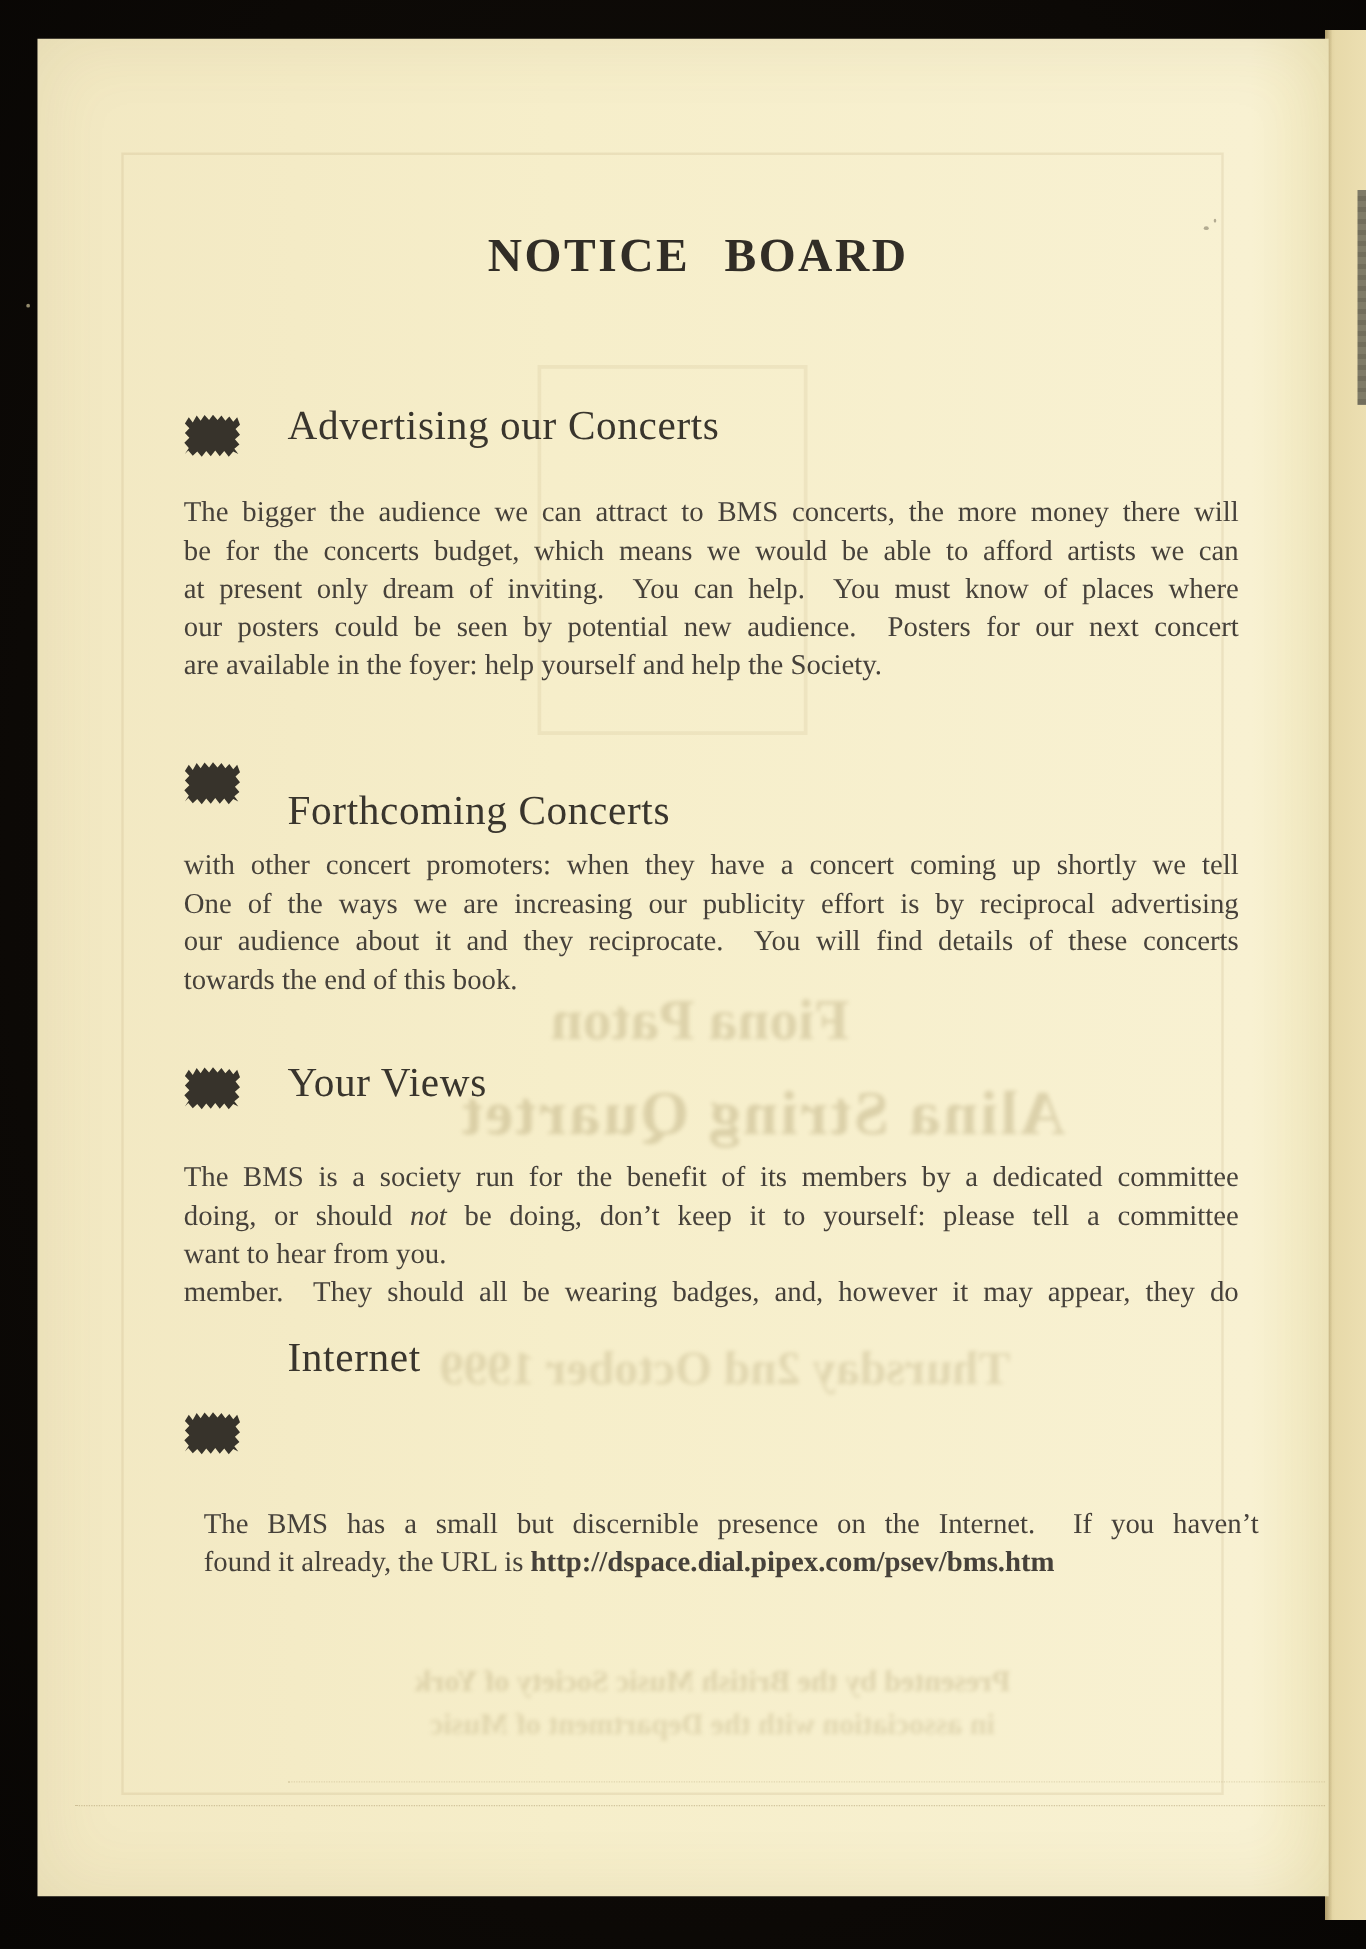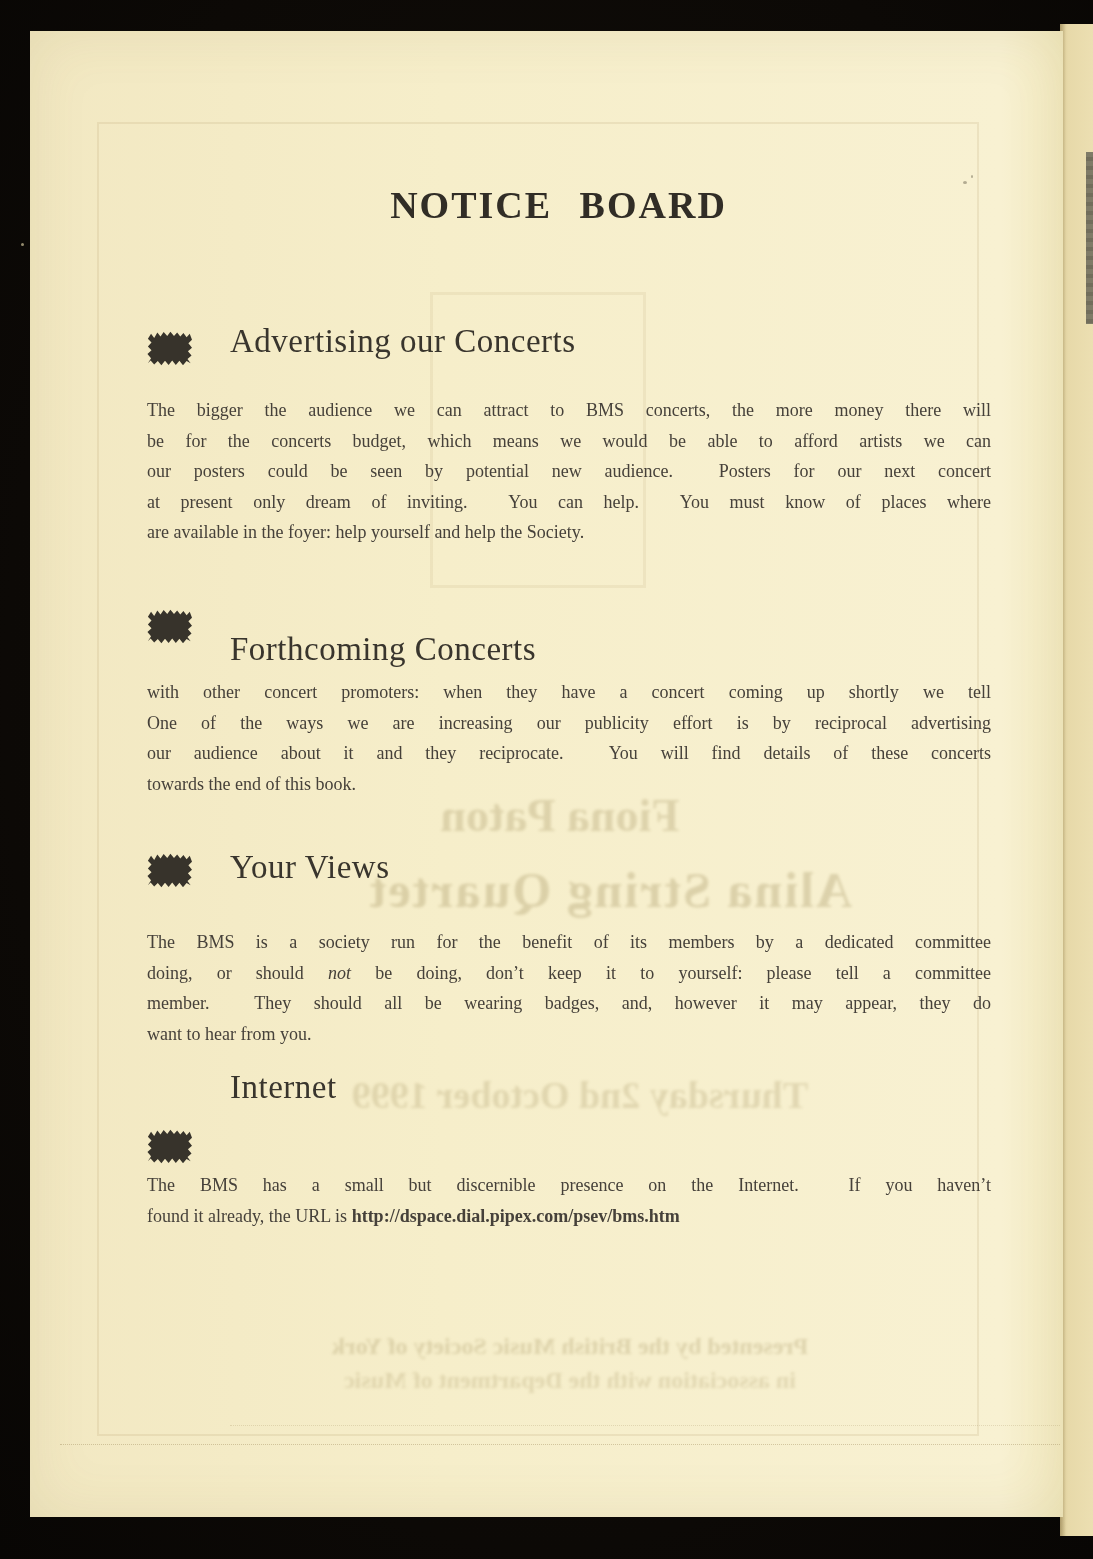--- a/index.html
+++ b/index.html
@@ -57,21 +57,21 @@
       60% 14%,67% 4%,74% 16%,81% 6%,88% 18%,95% 8%,100% 25%,92% 35%,100% 48%,
       91% 58%,99% 70%,90% 80%,97% 92%,88% 86%,80% 98%,72% 85%,64% 97%,56% 84%,
       48% 97%,40% 85%,32% 98%,24% 86%,16% 96%,8% 84%,2% 92%,9% 78%,1% 66%,
       10% 55%,2% 44%,10% 33%);
   }
   .heading{
     position:absolute;left:200px;font-size:33px;color:#39352d;letter-spacing:.5px;
   }
   .para{
     position:absolute;left:117px;width:844px;
-    font-size:18px;line-height:30.6px;color:#46413a;
+    font-size:23px;line-height:30.6px;color:#46413a;
   }
   .bodyline{white-space:pre-wrap;}
   .bodyline.just{text-align:justify;text-align-last:justify;}
   .bodyline .italic{font-style:italic;}
   .bodyline .bold{font-weight:bold;}
   .speck-light{position:absolute;width:3px;height:3px;border-radius:50%;background:#cfc39a;opacity:.7;}
   .speck-dark{position:absolute;width:4px;height:3px;background:#6d6552;opacity:.5;border-radius:50%;}
 </style>
 </head>
 <body>
@@ -96,22 +96,22 @@
     <div class="ghost-rule" style="left:30px;top:1413px;width:1000px;"></div>
 
     <h1 class="title" style="margin:0;">NOTICE BOARD</h1>
 
     <div class="section" style="top:0;">
       <span class="burst" style="top:300px;"></span>
       <span class="heading" style="top:292px;">Advertising our Concerts</span>
       <div class="para" style="top:364px;">
           <div class="bodyline just"><span>The bigger the audience we can attract to BMS concerts, the more money there will</span></div>
           <div class="bodyline just"><span>be for the concerts budget, which means we would be able to afford artists we can</span></div>
+          <div class="bodyline just"><span>at present only dream of inviting.  You can help.  You must know of places where</span></div>
           <div class="bodyline just"><span>our posters could be seen by potential new audience.  Posters for our next concert</span></div>
-          <div class="bodyline just"><span>at present only dream of inviting.  You can help.  You must know of places where</span></div>
           <div class="bodyline"><span>are available in the foyer: help yourself and help the Society.</span></div>
         </div>
     </div>
 
     <div class="section" style="top:0;">
       <span class="burst" style="top:578px;"></span>
       <span class="heading" style="top:600px;">Forthcoming Concerts</span>
       <div class="para" style="top:646px;">
           <div class="bodyline just"><span>with other concert promoters: when they have a concert coming up shortly we tell</span></div>
           <div class="bodyline just"><span>One of the ways we are increasing our publicity effort is by reciprocal advertising</span></div>
@@ -119,29 +119,29 @@
           <div class="bodyline"><span>towards the end of this book.</span></div>
         </div>
     </div>
 
     <div class="section" style="top:0;">
       <span class="burst" style="top:822px;"></span>
       <span class="heading" style="top:818px;">Your Views</span>
       <div class="para" style="top:896px;">
           <div class="bodyline just"><span>The BMS is a society run for the benefit of its members by a dedicated committee</span></div>
           <div class="bodyline just"><span>doing, or should </span><span class="italic">not</span><span> be doing, don’t keep it to yourself: please tell a committee</span></div>
+          <div class="bodyline"><span>want to hear from you.</span></div>
           <div class="bodyline just"><span>member.  They should all be wearing badges, and, however it may appear, they do</span></div>
-          <div class="bodyline"><span>want to hear from you.</span></div>
         </div>
     </div>
 
     <div class="section" style="top:0;">
       <span class="burst" style="top:1098px;"></span>
       <span class="heading" style="top:1038px;">Internet</span>
-      <div class="para" style="top:1139px;">
+      <div class="para" style="top:1173px;margin-left:16px;">
           <div class="bodyline just"><span>The BMS has a small but discernible presence on the Internet.  If you haven’t</span></div>
           <div class="bodyline"><span>found it already, the URL is </span><span class="bold">http://dspace.dial.pipex.com/psev/bms.htm</span></div>
         </div>
     </div>
 
     <div class="speck-dark" style="left:933px;top:150px;"></div>
     <div class="speck-dark" style="left:941px;top:144px;width:2px;"></div>
   </div>
 
   <div class="speck-light" style="left:21px;top:243px;"></div>

